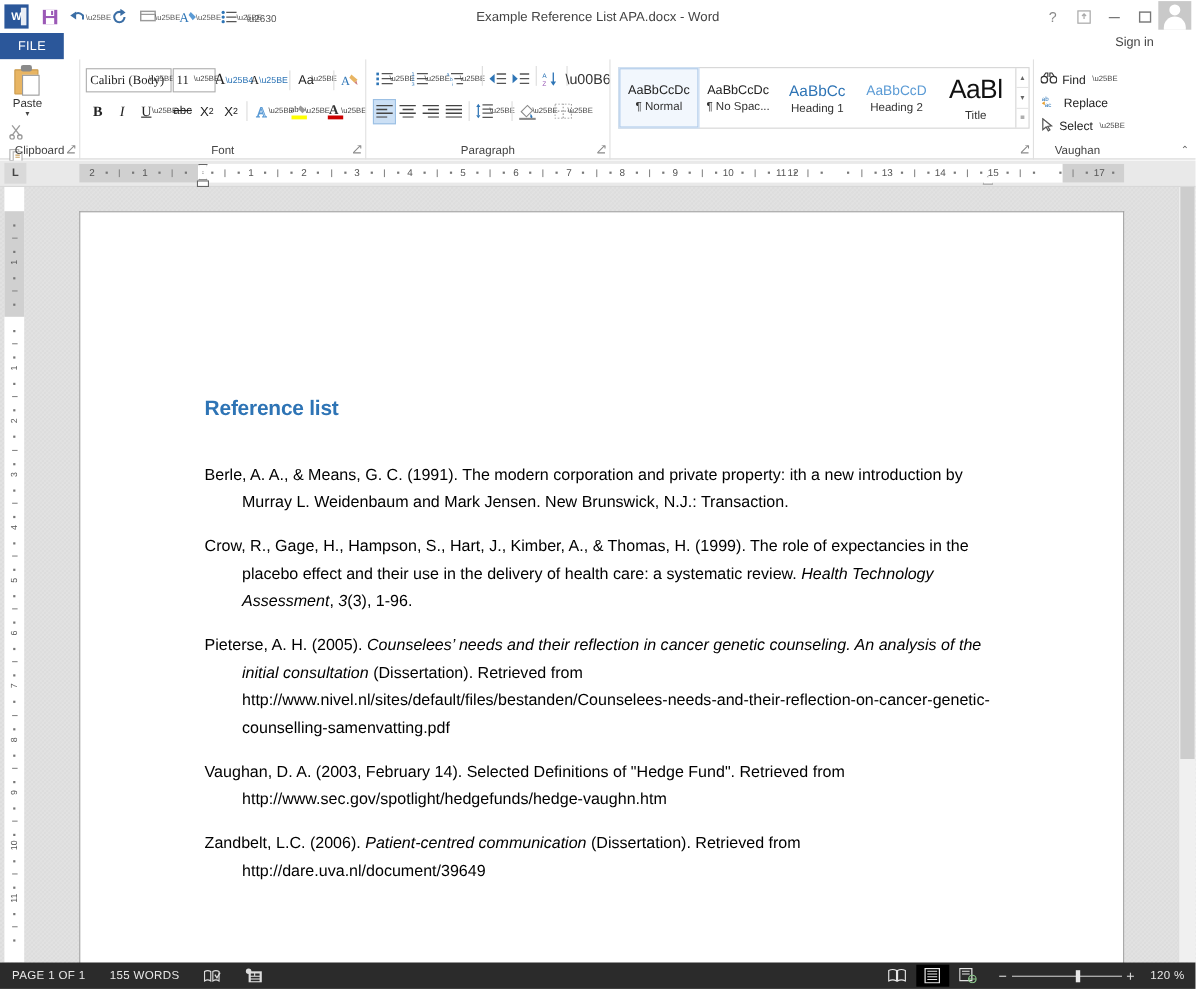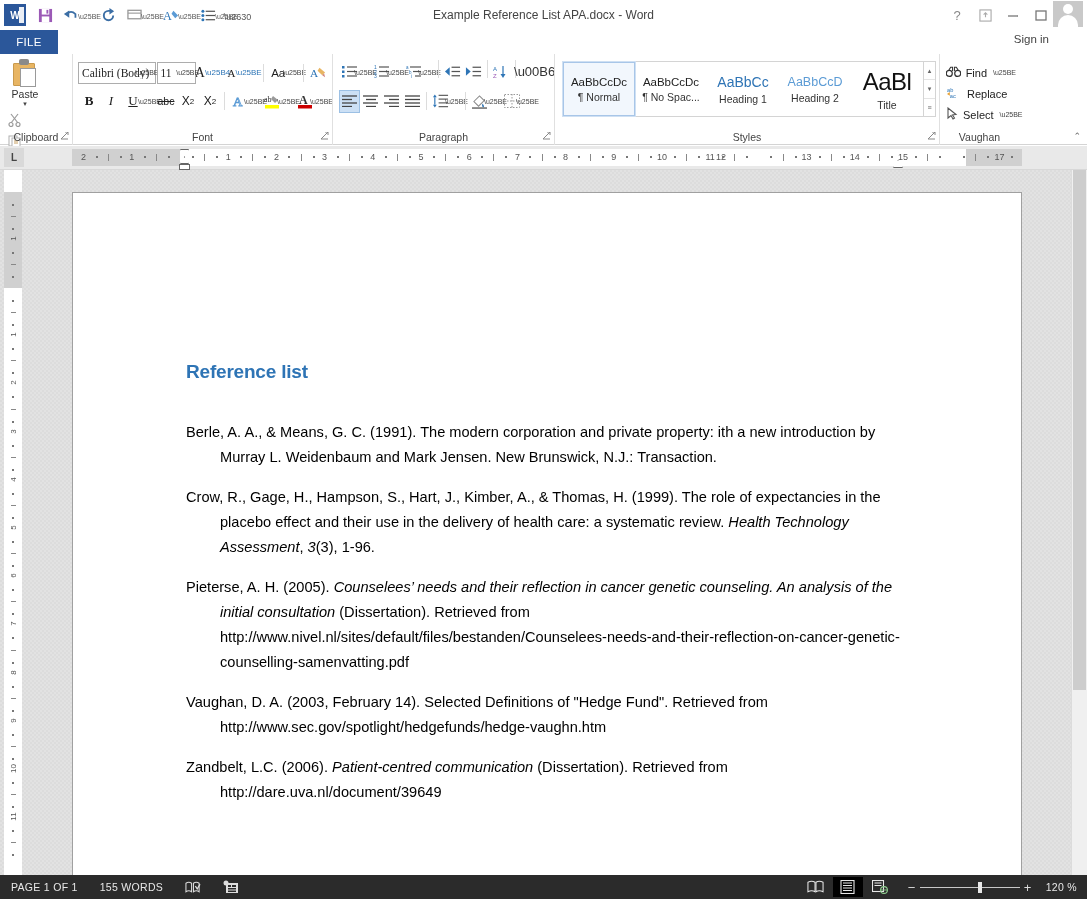--- a/index.html
+++ b/index.html
@@ -705,21 +705,20 @@
       <div class="stylecell">
         <div class="sc-prev title">AaBl</div>
         <div class="sc-name">Title</div>
       </div>
       <div class="stylescroll">
         <div class="ss-b">▴</div>
         <div class="ss-b">▾</div>
         <div class="ss-b" style="border-bottom:none;">≡</div>
       </div>
     </div>
-    <div class="glabel">Styles</div>
     <div class="gdialog">
       <svg width="8" height="8" viewBox="0 0 8 8">
           <path d="M0 7 L7 0 M7 0 L4 0 M7 0 L7 3" stroke="#888" stroke-width="1" fill="none"></path>
           <line x1="0" y1="7" x2="7" y2="7" stroke="#888" stroke-width="1"></line>
         </svg>
     </div>
   </div>
 
   <div class="rgroup g-edit">
     <div class="erow" style="margin-top:5px;">

